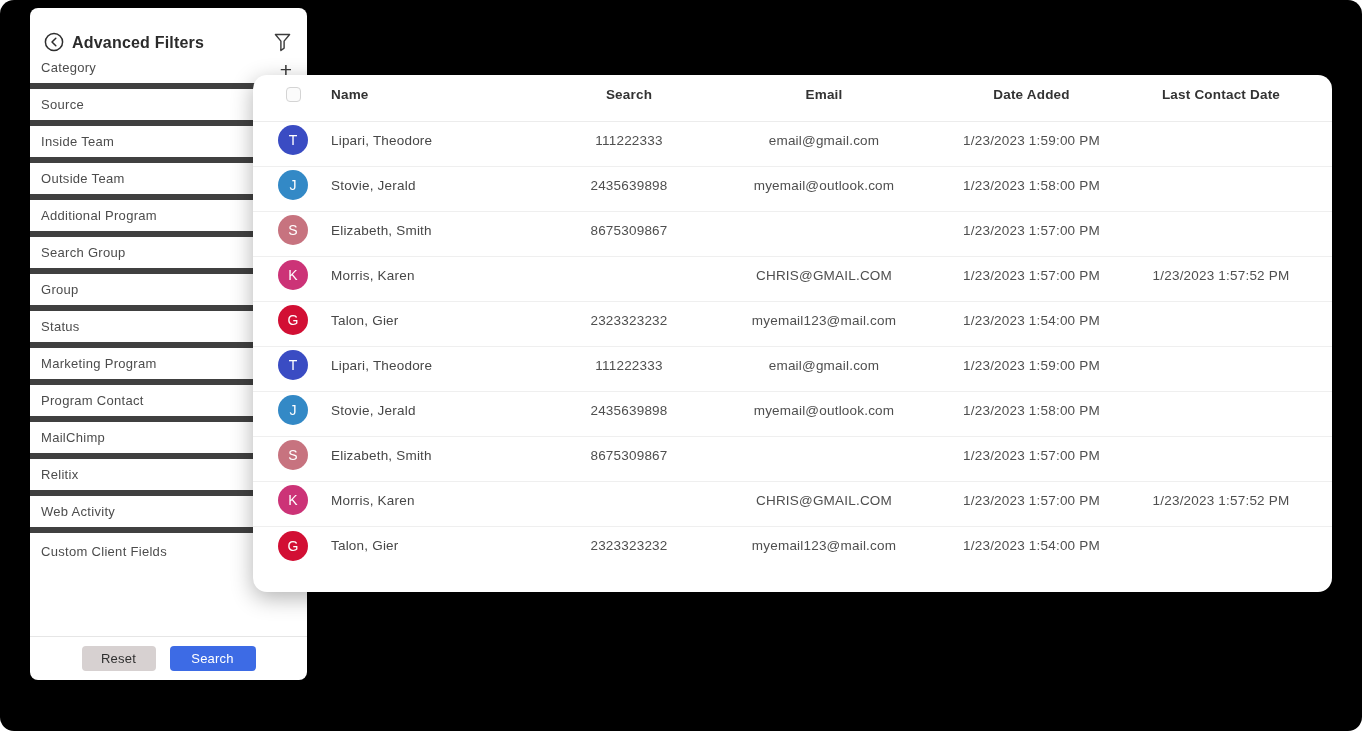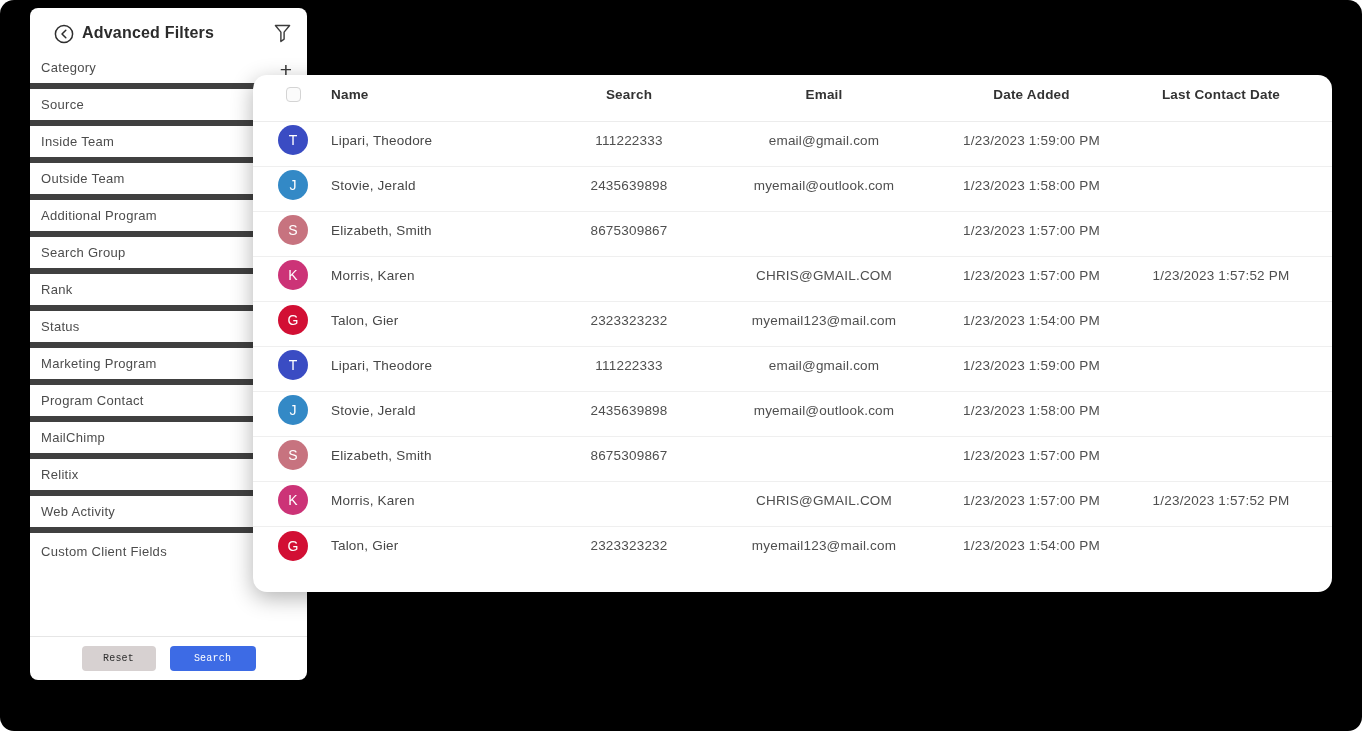--- a/index.html
+++ b/index.html
@@ -8,22 +8,22 @@
     position:relative; width:1362px; height:731px;
     background:#000; border-radius:14px; overflow:hidden;
   }
   
   .sidebar{
     position:absolute; left:30px; top:8px; width:277px; height:672px;
     background:#fff; border-radius:8px; z-index:1;
     box-shadow:0 3px 14px rgba(0,0,0,.45);
   }
   .sb-header{
-    display:flex; align-items:flex-start; gap:8px;
-    padding:16px 16px 0 24px; height:44px;
+    display:flex; align-items:flex-end; gap:8px;
+    padding:16px 16px 0 14px; height:44px;
   }
   .sb-title{ font-size:16px; font-weight:700; color:#2b2b2b; letter-spacing:.2px; }
   .sb-funnel{ margin-left:auto; display:flex; align-items:center; cursor:pointer; }
   .sb-plus{
     position:absolute; top:50px; right:10px; width:22px; height:22px;
     display:flex; align-items:center; justify-content:center;
     font-size:21px; font-weight:400; color:#3a3a3a; cursor:pointer; line-height:1;
   }
   .sb-list{ list-style:none; margin-top:0; }
   .sb-item{
@@ -31,22 +31,22 @@
     padding-left:11px; border-bottom:6px solid #404040; cursor:pointer;
   }
   .sb-item:last-child{ border-bottom:none; }
   .sb-item-label{ font-size:13px; color:#4c4c4c; letter-spacing:.3px; }
   .sb-footer{
     position:absolute; left:0; bottom:0; width:100%; height:44px;
     border-top:1px solid #e6e6e6;
     display:flex; align-items:center; justify-content:center; gap:14px;
   }
   .btn{
-    border:none; border-radius:4px; height:25px; font-size:10px;
-    font-family:Liberation Mono, monospace; cursor:pointer; letter-spacing:.2px;
+    border:none; border-radius:4px; height:25px; font-size:13px;
+    font-family:Liberation Sans, sans-serif; cursor:pointer; letter-spacing:.2px;
   }
   .btn-reset{ width:74px; background:#D7D1D1; color:#2f2f2f; }
   .btn-search{ width:86px; background:#3D6BE5; color:#ffffff; }
   
   .card{
     position:absolute; left:253px; top:75px; width:1079px; height:517px;
     background:#fff; border-radius:14px; z-index:2;
     box-shadow:0 6px 22px rgba(0,0,0,.30);
     overflow:hidden;
   }
@@ -238,21 +238,21 @@
 
   <li class="sb-item">
     <span class="sb-item-label">Additional Program</span>
   </li>
 
   <li class="sb-item">
     <span class="sb-item-label">Search Group</span>
   </li>
 
   <li class="sb-item">
-    <span class="sb-item-label">Rank</span>
+    <span class="sb-item-label">Group</span>
   </li>
 
   <li class="sb-item">
     <span class="sb-item-label">Status</span>
   </li>
 
   <li class="sb-item">
     <span class="sb-item-label">Marketing Program</span>
   </li>
 

